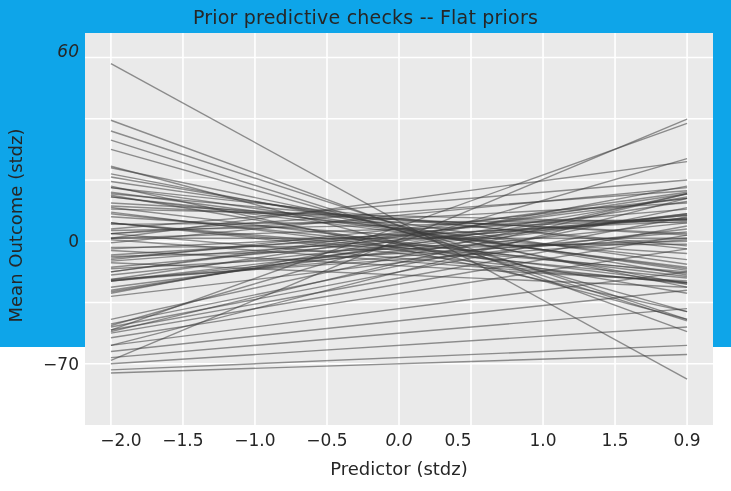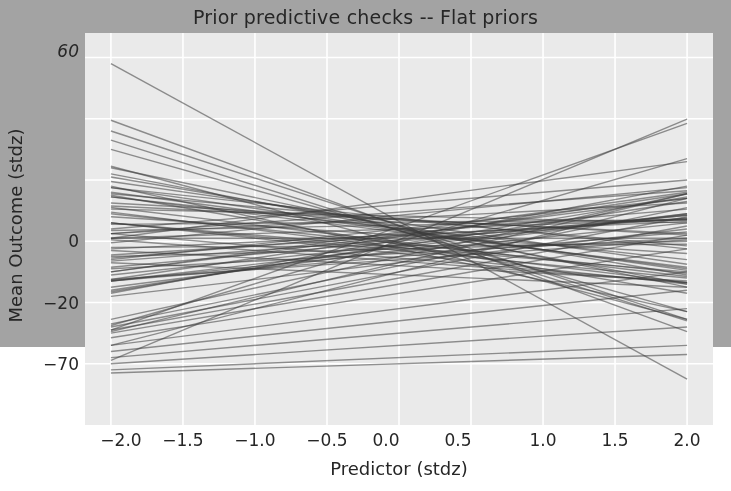--- a/index.html
+++ b/index.html
@@ -10,21 +10,21 @@
   body {
     width: 731px;
     height: 491px;
     font-family: "DejaVu Sans", sans-serif;
     overflow: hidden;
   }
   #figure {
     position: relative;
     width: 731px;
     height: 347px;
-    background: #a3a3a3;
+    background: #0ea5e9;
   }
   #chart-title {
     position: absolute;
     left: 0;
     top: 6px;
     width: 731px;
     text-align: center;
     font-size: 19px;
     color: #262626;
     letter-spacing: 0.2px;
@@ -197,32 +197,31 @@
           <line x1="25.92660550458718" y1="217.4375" x2="602.0733944954128" y2="248.0625" stroke="#3d3d3d" stroke-opacity="0.55" stroke-width="1.4"></line>
           <line x1="25.92660550458718" y1="229.6875" x2="602.0733944954128" y2="254.1875" stroke="#3d3d3d" stroke-opacity="0.55" stroke-width="1.4"></line>
           <line x1="25.92660550458718" y1="162.3125" x2="602.0733944954128" y2="260.3125" stroke="#3d3d3d" stroke-opacity="0.55" stroke-width="1.4"></line>
           <line x1="25.92660550458718" y1="148.53125" x2="602.0733944954128" y2="231.21875" stroke="#3d3d3d" stroke-opacity="0.55" stroke-width="1.4"></line>
         </g>
     </svg>
   </div>
 
   <div id="ytick-wrap">
       <div class="ytick-label" style="top: 363.75px;">−70</div>
-      <div class="ytick-label" style="top: 302.5px;">−20</div>
       <div class="ytick-label" style="top: 241.25px;">0</div>
       <div class="ytick-label" style="top: 51px; font-style: italic;">60</div>
     </div>
   <div id="xtick-wrap"></div>
 
   <div id="xlabel">Predictor (stdz)</div>
 
   <div id="ylabel">Mean Outcome (stdz)</div>
 
 <div class="xtick-label" style="left: 121px;">−2.0</div>
     <div class="xtick-label" style="left: 182.945px;">−1.5</div>
     <div class="xtick-label" style="left: 254.963px;">−1.0</div>
     <div class="xtick-label" style="left: 326.982px;">−0.5</div>
-    <div class="xtick-label" style="left: 386px;">0.0</div>
+    <div class="xtick-label" style="left: 399px; font-style: italic;">0.0</div>
     <div class="xtick-label" style="left: 458px;">0.5</div>
     <div class="xtick-label" style="left: 543.037px;">1.0</div>
     <div class="xtick-label" style="left: 615.055px;">1.5</div>
-    <div class="xtick-label" style="left: 687.073px;">2.0</div>
+    <div class="xtick-label" style="left: 687.073px;">0.9</div>
   </div>
 
 </body></html>

